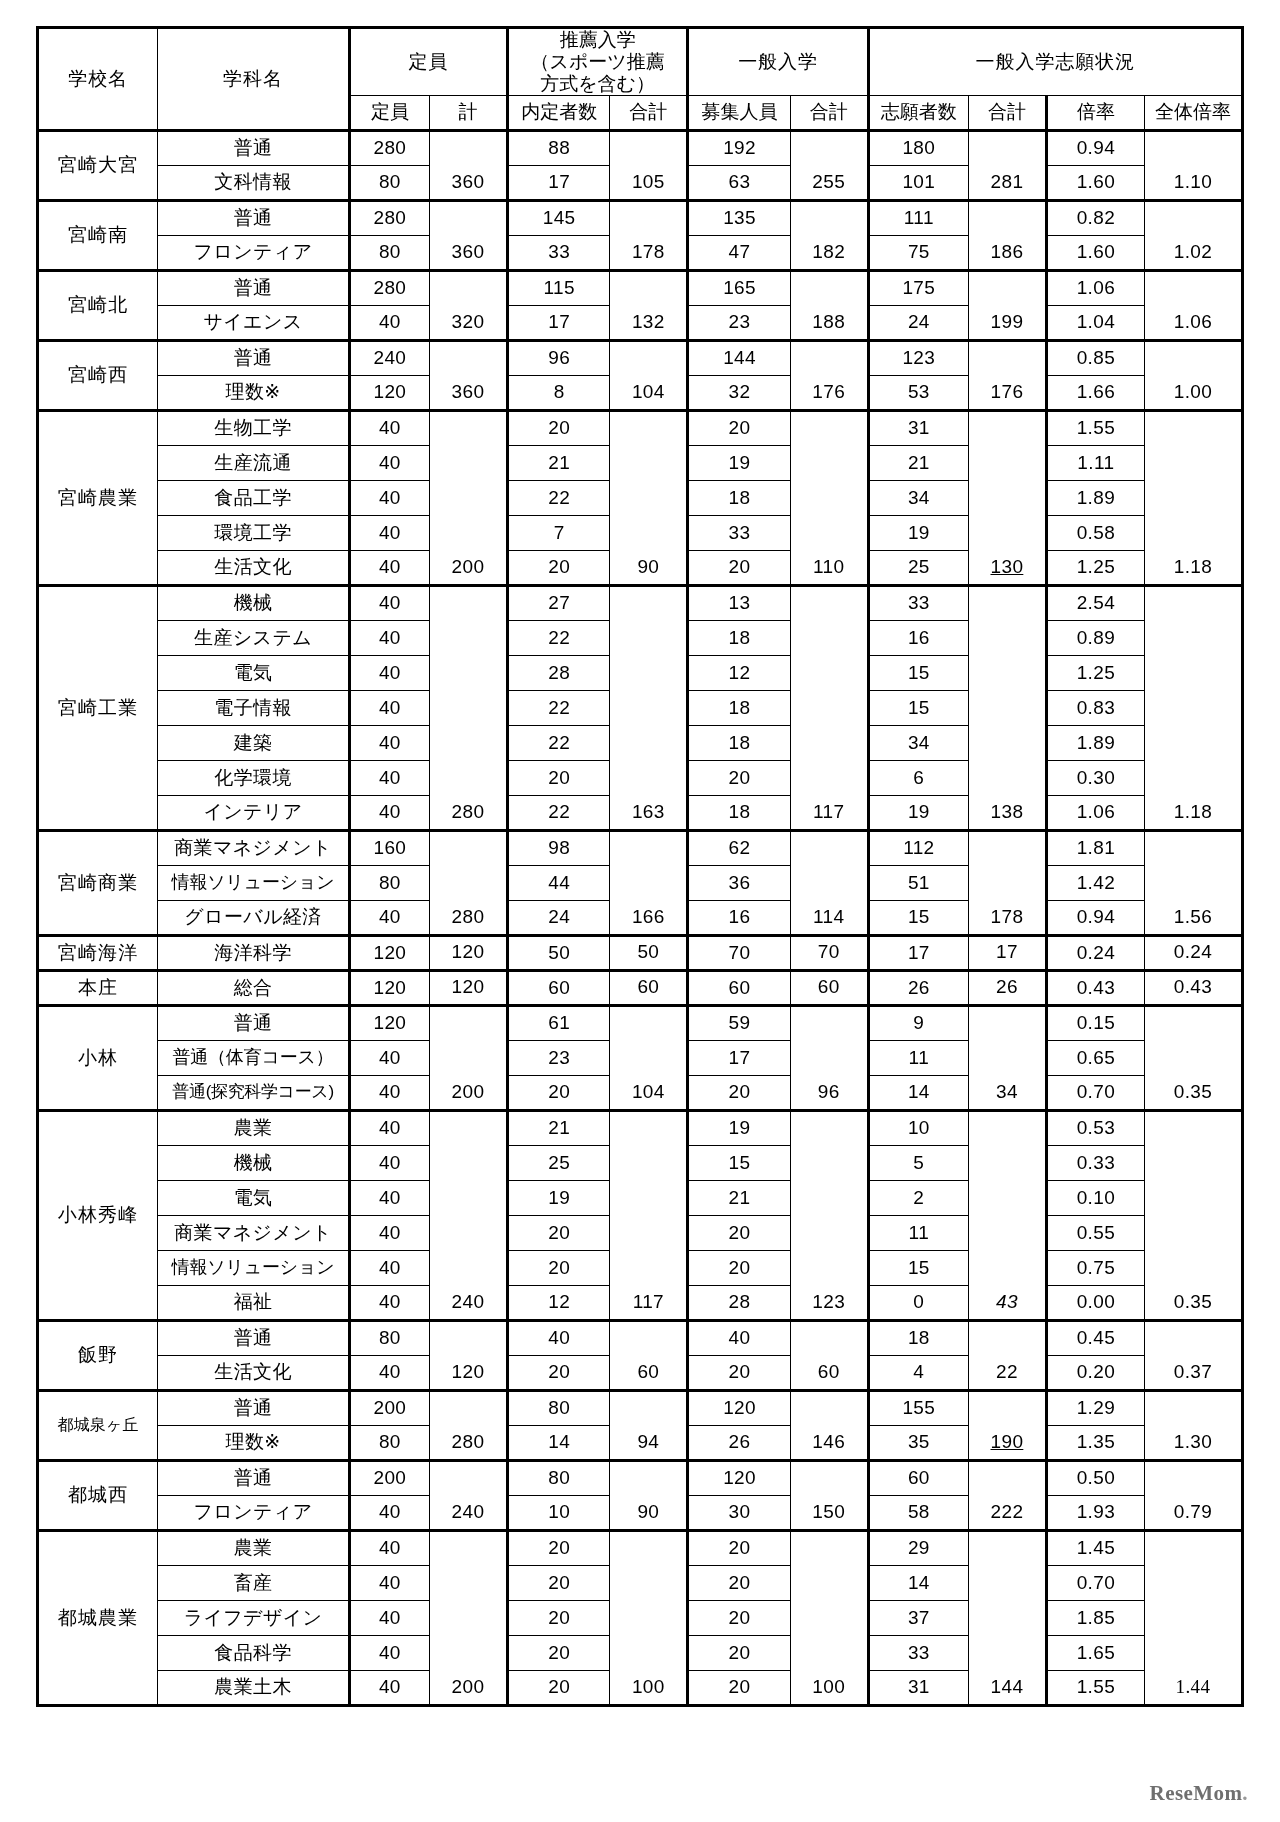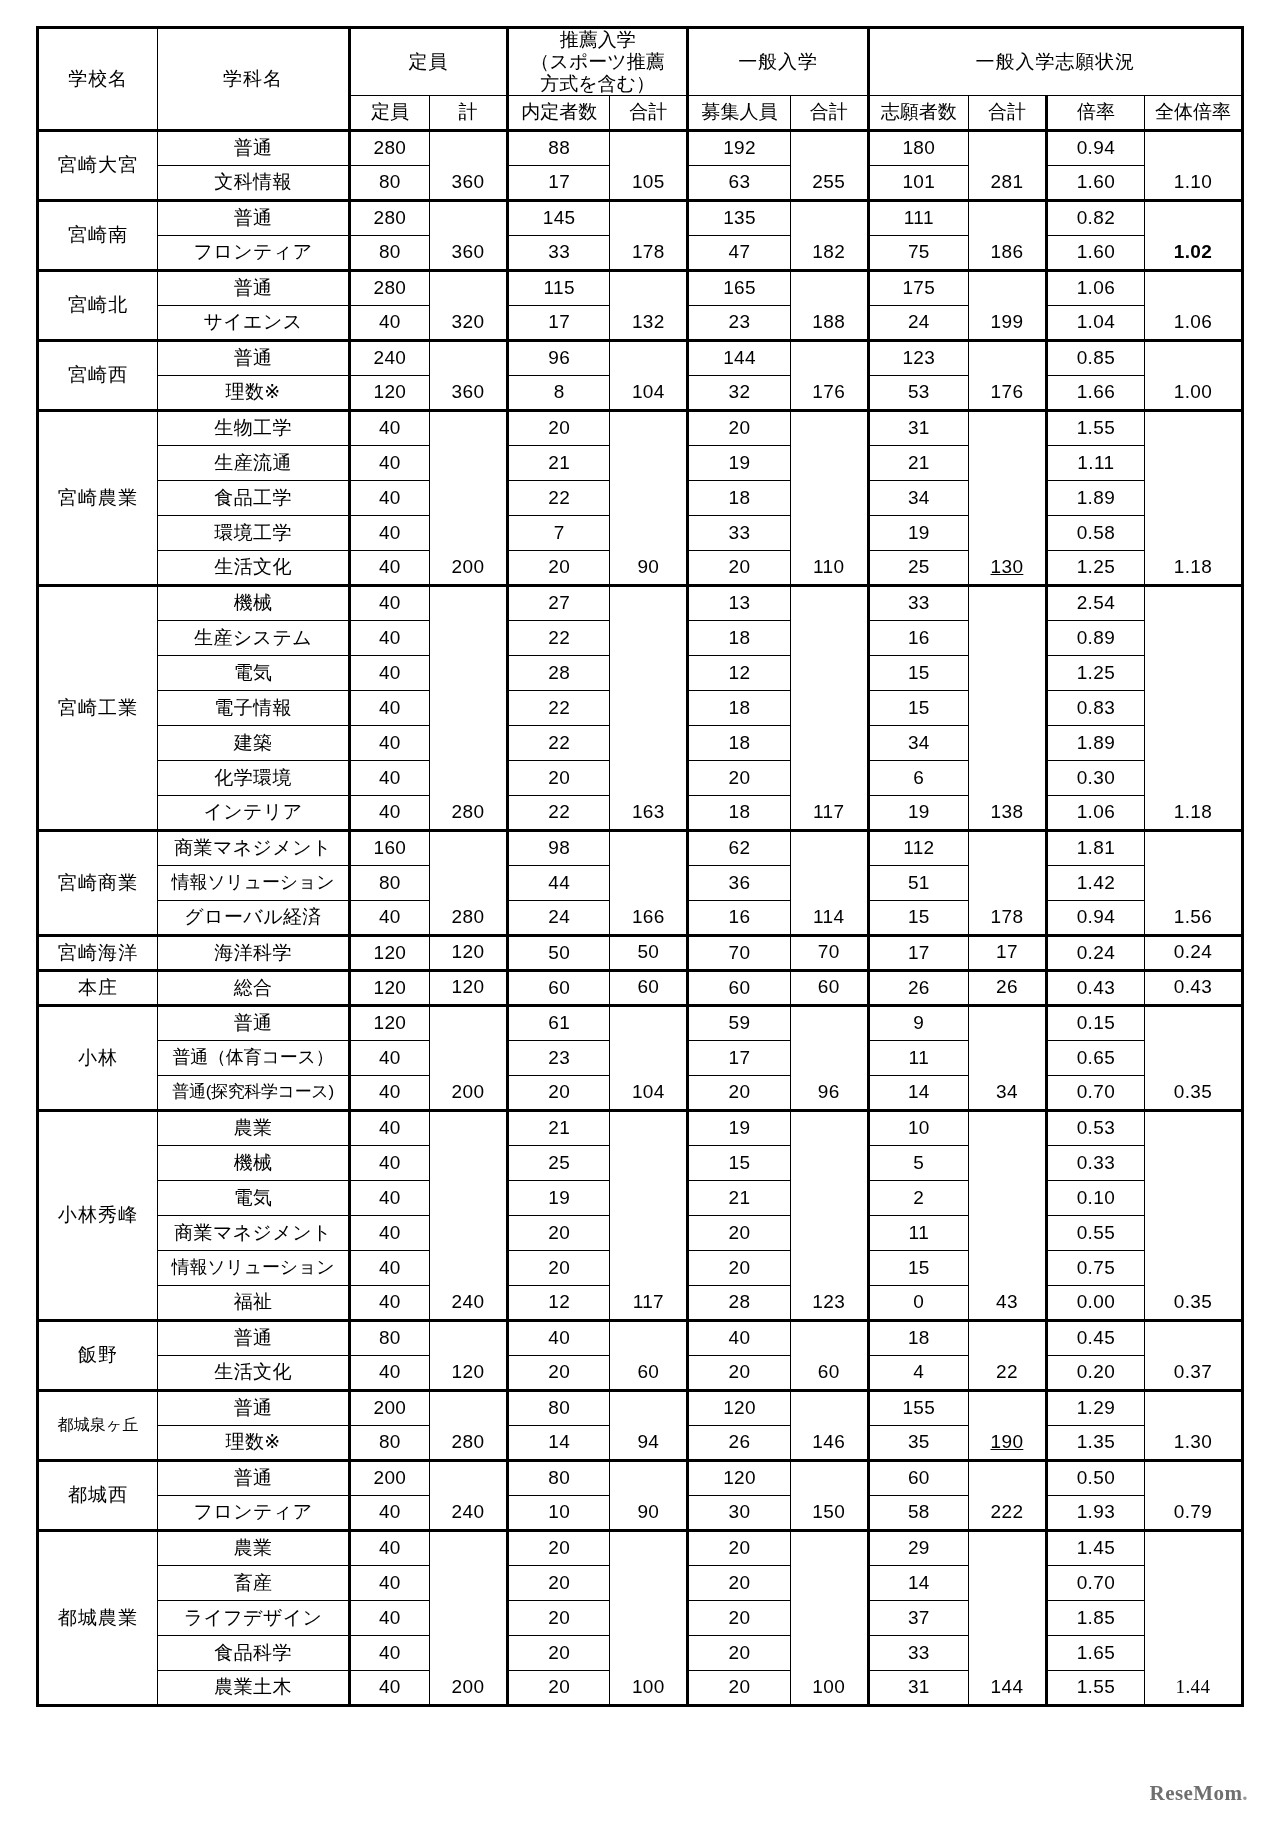--- a/index.html
+++ b/index.html
@@ -202,21 +202,21 @@
           <td class="dept tr tt">普通</td>
           <td class="num tt">280</td>
           <td class="num tr tt" rowspan="2" style="vertical-align: bottom; padding-bottom: 6px;">360</td>
           <td class="num tt">145</td>
           <td class="num tr tt" rowspan="2" style="vertical-align: bottom; padding-bottom: 6px;">178</td>
           <td class="num tt">135</td>
           <td class="num tr tt" rowspan="2" style="vertical-align: bottom; padding-bottom: 6px;">182</td>
           <td class="num tt">111</td>
           <td class="num tr tt" rowspan="2" style="vertical-align: bottom; padding-bottom: 6px;">186</td>
           <td class="ratio tt">0.82</td>
-          <td class="ratio tr tt" rowspan="2" style="vertical-align: bottom; padding-bottom: 6px; font-weight: bold;">1.02</td>
+          <td class="ratio tr tt" rowspan="2" style="vertical-align: bottom; padding-bottom: 6px;">1.02</td>
         </tr>
         <tr>
           <td class="dept tr">フロンティア</td>
           <td class="num">80</td>
           <td class="num">33</td>
           <td class="num">47</td>
           <td class="num">75</td>
           <td class="ratio">1.60</td>
         </tr>
         <tr>
@@ -462,21 +462,21 @@
         <tr>
           <td class="school tl tt" rowspan="6">小林秀峰</td>
           <td class="dept tr tt">農業</td>
           <td class="num tt">40</td>
           <td class="num tr tt" rowspan="6" style="vertical-align: bottom; padding-bottom: 6px;">240</td>
           <td class="num tt">21</td>
           <td class="num tr tt" rowspan="6" style="vertical-align: bottom; padding-bottom: 6px;">117</td>
           <td class="num tt">19</td>
           <td class="num tr tt" rowspan="6" style="vertical-align: bottom; padding-bottom: 6px;">123</td>
           <td class="num tt">10</td>
-          <td class="num tr tt" rowspan="6" style="vertical-align: bottom; padding-bottom: 6px;">43</td>
+          <td class="num tr tt" rowspan="6" style="vertical-align: bottom; padding-bottom: 6px; font-style: italic;">43</td>
           <td class="ratio tt">0.53</td>
           <td class="ratio tr tt" rowspan="6" style="vertical-align: bottom; padding-bottom: 6px;">0.35</td>
         </tr>
         <tr>
           <td class="dept tr">機械</td>
           <td class="num">40</td>
           <td class="num">25</td>
           <td class="num">15</td>
           <td class="num">5</td>
           <td class="ratio">0.33</td>

